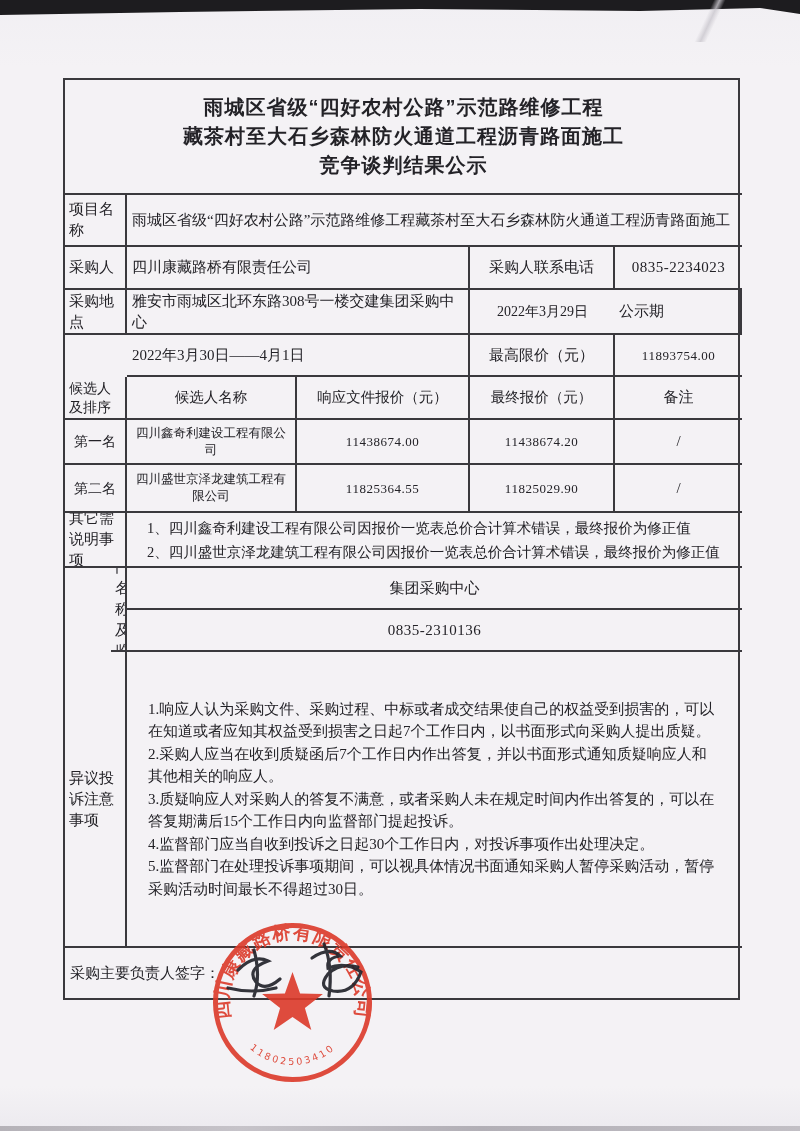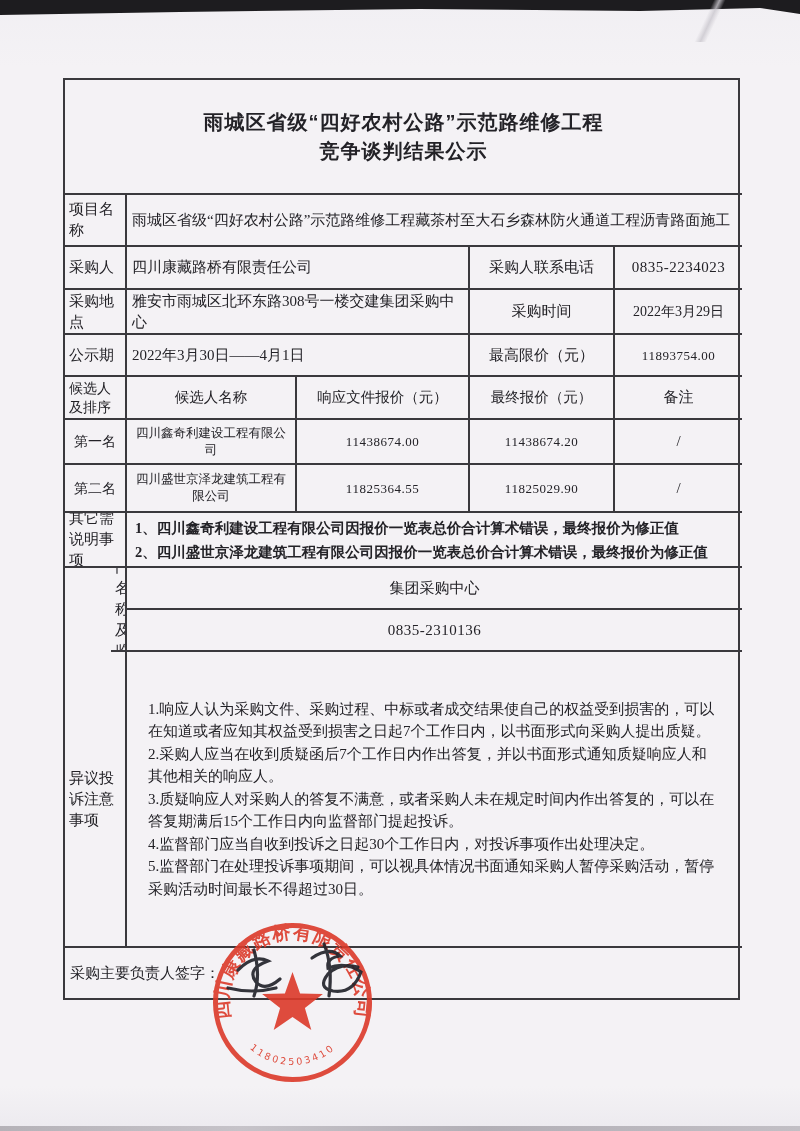--- a/index.html
+++ b/index.html
@@ -58,53 +58,53 @@
   .span-23{grid-column:2/4;}
   .rowspan2{grid-row:span 2;margin-left:46px;}
   .title-cell{
     flex-direction:column;justify-content:center;gap:8px;
     font-weight:bold;font-size:20px;letter-spacing:1px;text-align:center;
     font-family:"Liberation Sans","DejaVu Sans",sans-serif;
   }
   .num{font-family:"Liberation Serif","DejaVu Serif",serif;letter-spacing:.5px;}
   .small-num{font-size:13px;}
   .cand-name{font-size:12.5px;line-height:17px;text-align:center;justify-content:center;}
-  .notes-cell{flex-direction:column;align-items:flex-start;text-align:left;padding-left:8px;font-size:14.5px;line-height:24px;font-weight:bold;}
+  .notes-cell{flex-direction:column;align-items:flex-start;text-align:left;padding-left:20px;font-size:14.5px;line-height:24px;}
   .objection-cell{flex-direction:column;justify-content:center;align-items:flex-start;text-align:left;padding:6px 21px;font-size:15px;line-height:22.5px;}
   .sig-cell{font-size:15px;}
   
   .stamp{position:absolute;left:205px;top:915px;width:175px;height:175px;opacity:.9;}
   .signature{position:absolute;left:216px;top:936px;width:175px;height:75px;}
 </style>
 </head>
 <body>
 
 <div class="page">
   <div class="scan-top"></div>
   <div class="scan-crease"></div>
   <div class="scan-bottom"></div>
 
   <div class="tbl">
 
     <div class="cell full title-cell">
       <div>雨城区省级“四好农村公路”示范路维修工程</div>
+      <div>藏茶村至大石乡森林防火通道工程沥青路面施工</div>
       <div>竞争谈判结果公示</div>
     </div>
 
     <div class="cell col-label">项目名称</div>
     <div class="cell span-rest" style="line-height:22px;">雨城区省级“四好农村公路”示范路维修工程藏茶村至大石乡森林防火通道工程沥青路面施工</div>
 
     <div class="cell col-label">采购人</div>
     <div class="cell span-23">四川康藏路桥有限责任公司</div>
     <div class="cell center">采购人联系电话</div>
     <div class="cell center last-col num">0835-2234023</div>
 
     <div class="cell col-label">采购地点</div>
     <div class="cell span-23">雅安市雨城区北环东路308号一楼交建集团采购中心</div>
-    <div class="cell center">采购时间</div>
     <div class="cell center last-col" style="font-size:14px;">2022年3月29日</div>
 
     <div class="cell col-label">公示期</div>
     <div class="cell span-23">2022年3月30日——4月1日</div>
     <div class="cell center">最高限价（元）</div>
     <div class="cell center last-col num small-num">11893754.00</div>
 
     <div class="cell col-label" style="font-size:14px;line-height:19px;">候选人及排序</div>
     <div class="cell center" style="font-size:14.5px;">候选人名称</div>
     <div class="cell center" style="font-size:14.5px;">响应文件报价（元）</div>

